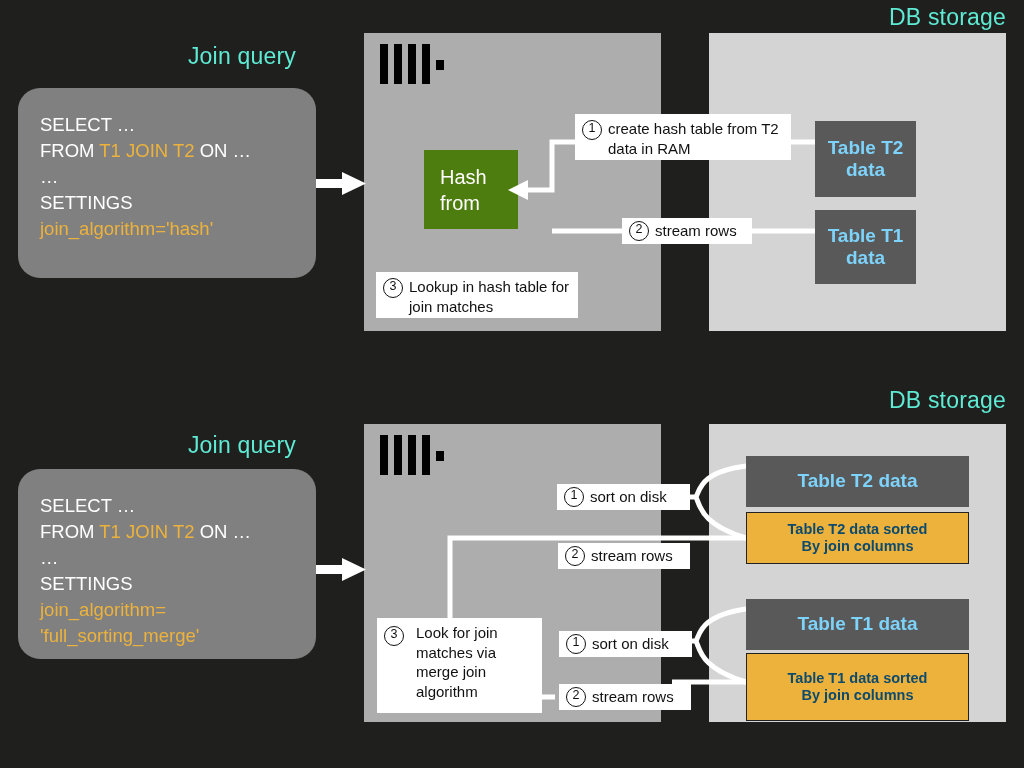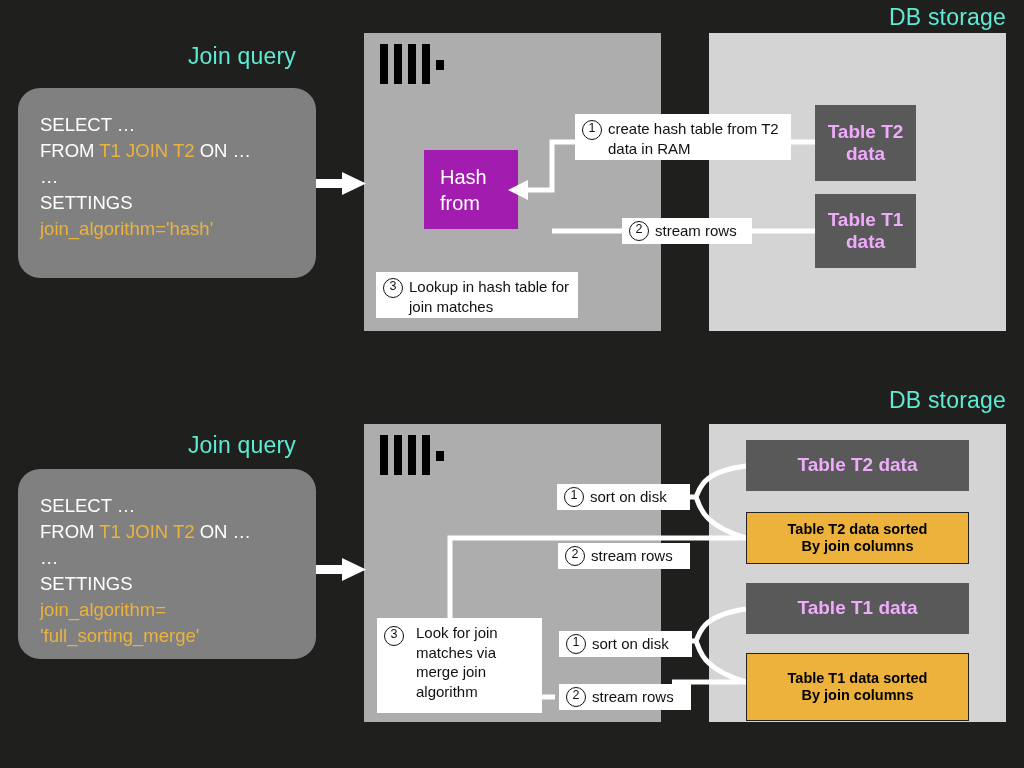--- a/index.html
+++ b/index.html
@@ -49,44 +49,45 @@
   .ch-logo { position: absolute; }
   .ch-bar  { position: absolute; background: #000000; }
   .ch-dot  { position: absolute; background: #000000; }
 
   
   .storage-panel { background: #d4d4d4; }
 
   
   .chip-dark {
     background: #595959;
-    color: #f0abfc;
+    color: #7dd3fc;
     font-weight: bold;
     display: flex;
     align-items: center;
     justify-content: center;
     text-align: center;
     line-height: 1.18;
+    margin-top: 16px;
   }
   .chip-yellow {
     background: #ecb23c;
     border: 1.5px solid #222;
-    color: #000000;
+    color: #0c4a6e;
     font-weight: bold;
     display: flex;
     align-items: center;
     justify-content: center;
     text-align: center;
     line-height: 1.2;
     font-size: 14.5px;
   }
 
   
   .hash-block {
-    background: #a21caf;
+    background: #4d7c0f;
     color: #ffffff;
     font-size: 20px;
     line-height: 26px;
     padding: 14px 0 16px 16px;
   }
 
   
   .callout {
     background: #ffffff;
     color: #111111;

